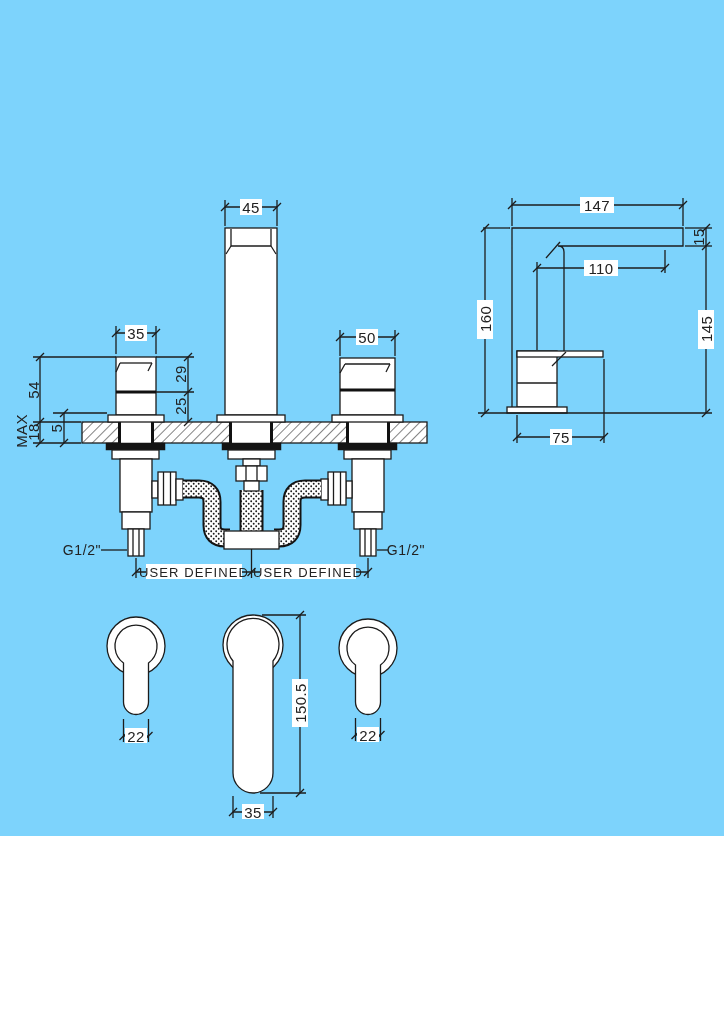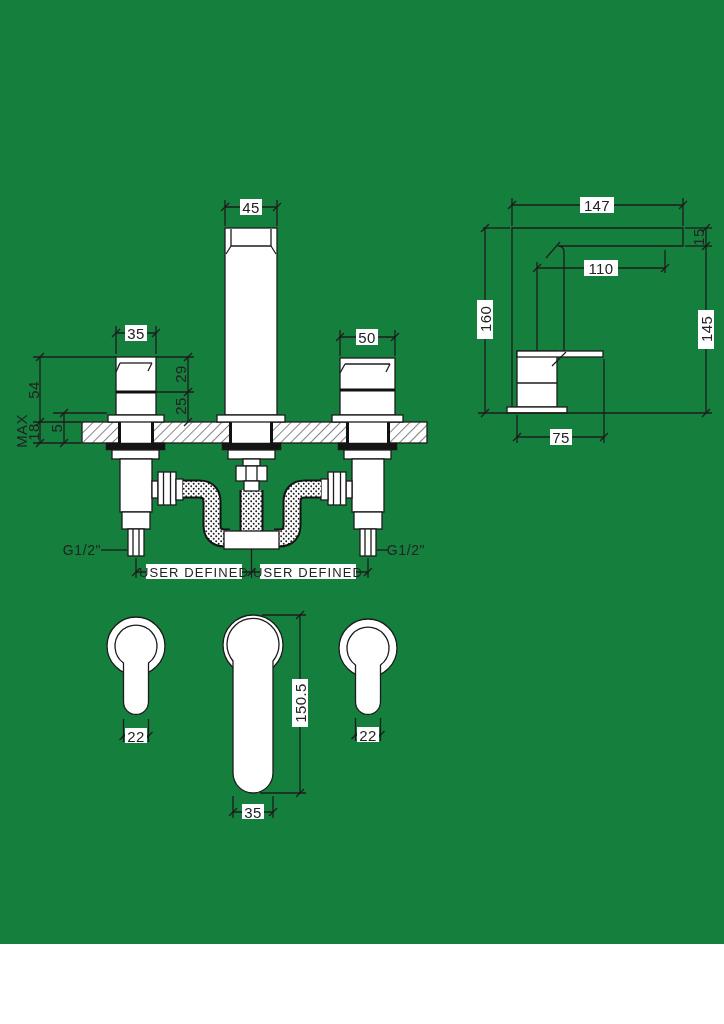--- a/index.html
+++ b/index.html
@@ -1,16 +1,16 @@
 <!DOCTYPE html>
 <html><head>
 <meta charset="utf-8">
 <style>
   html,body{margin:0;padding:0;background:#fff;}
-  #canvas{position:relative;width:724px;height:944px;background:#15803d;overflow:hidden;}
+  #canvas{position:relative;width:724px;height:836px;background:#7dd3fc;overflow:hidden;}
   svg{display:block;}
   .ln{stroke:#1c1c1c;stroke-width:1.3;fill:none;stroke-linecap:butt;}
   .thk{stroke:#111;stroke-width:3;fill:none;}
   .bfill{fill:#141414;stroke:#141414;stroke-width:0.5;}
   .wh{fill:#ffffff;stroke:none;}
   .whln{fill:#ffffff;stroke:#1c1c1c;stroke-width:1.3;}
   .hoseO{stroke:#141414;fill:none;stroke-linecap:butt;}
   text{font-family:"Liberation Sans","DejaVu Sans",sans-serif;fill:#222;font-size:15px;
        dominant-baseline:central;text-anchor:middle;letter-spacing:0.4px;}
   .sm{font-size:13px;letter-spacing:1.1px;}

